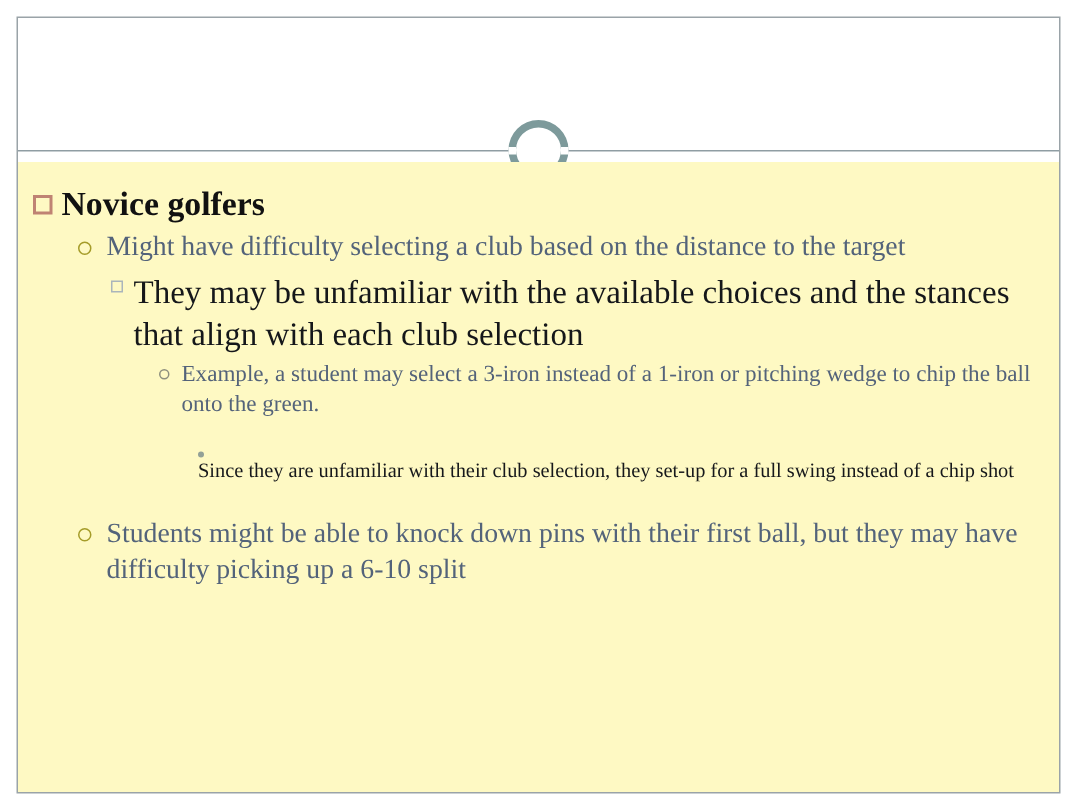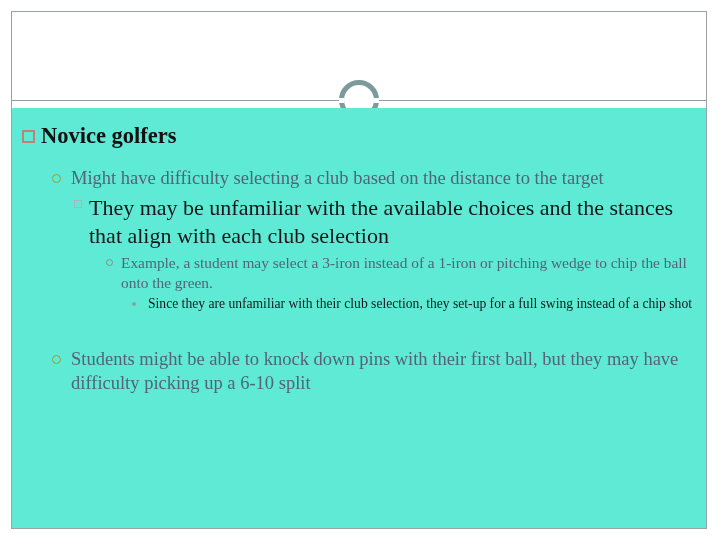--- a/index.html
+++ b/index.html
@@ -83,21 +83,21 @@
   #ring-gap-l { left: -5px; }
   #ring-gap-r { right: -5px; }
 
   
   #body-area {
     position: absolute;
     left: 0;
     top: 96px;
     width: 100%;
     bottom: 0;
-    background: #5eead4;
+    background: #fef9c3;
   }
 
   #content {
     position: absolute;
     left: 0;
     top: 0;
     right: 0;
     padding: 14px 10px 0 10px;
     box-sizing: border-box;
   }
@@ -135,21 +135,21 @@
     border: 2px solid #bf8373;
   }
   .lvl1 .bullet-text {
     font-size: 22.5px;
     font-weight: bold;
     color: #111111;
     line-height: 1.25;
   }
 
   
-  .lvl2 { margin-left: 30px; margin-top: 17px; }
+  .lvl2 { margin-left: 30px; margin-top: 4px; }
   .lvl2 .bullet-mark {
     width: 19px;
     height: 14px;
     position: relative;
     top: 7px;
   }
   .lvl2 .bullet-mark::before {
     content: "";
     position: absolute;
     left: 0; top: 0;
@@ -207,21 +207,21 @@
     border: 1.4px solid #8d8f7e;
     border-radius: 50%;
   }
   .lvl4 .bullet-text {
     font-size: 15.4px;
     color: #54637a;
     line-height: 1.28;
   }
 
   
-  .lvl5 { margin-left: 110px; margin-top: 3px; }
+  .lvl5 { margin-left: 110px; margin-top: 15px; flex-direction: column; }
   .lvl5 .bullet-mark {
     width: 16px;
     height: 11px;
     position: relative;
     top: 6px;
   }
   .lvl5 .bullet-mark::before {
     content: "";
     position: absolute;
     left: 0; top: 1px;

